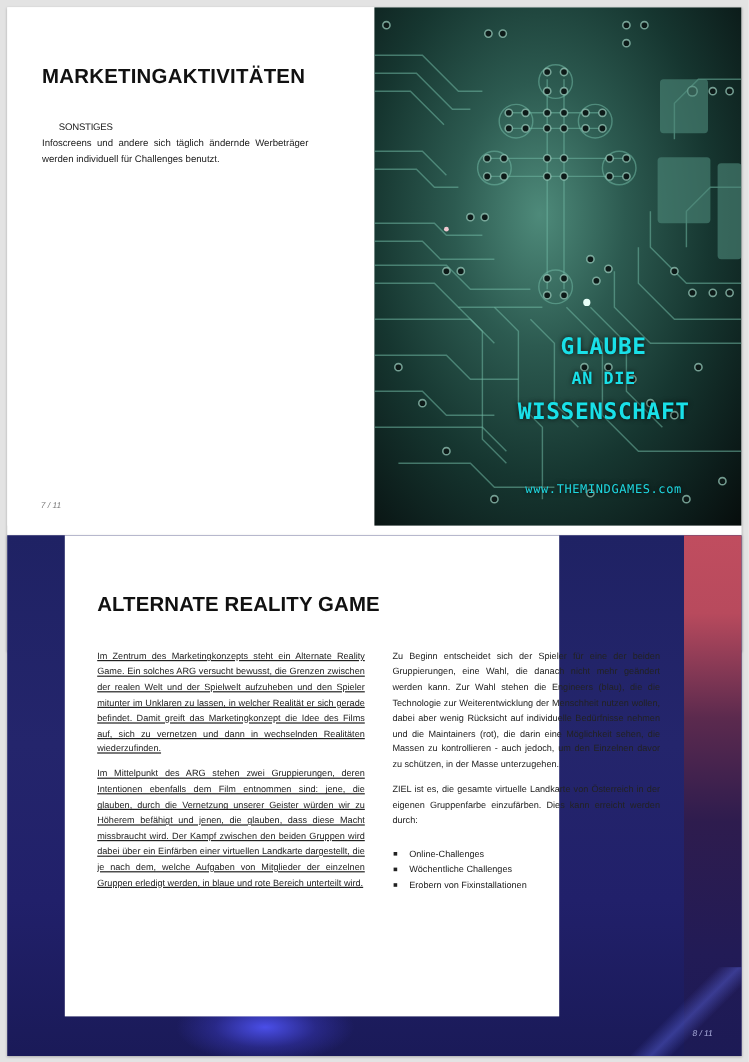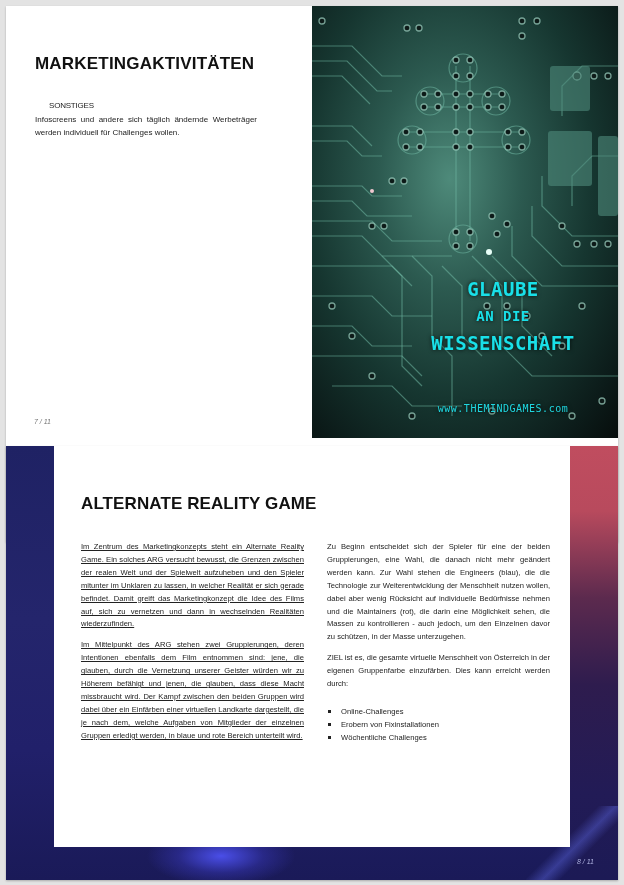--- a/index.html
+++ b/index.html
@@ -65,21 +65,21 @@
     }
     #page8 .glow1 {
       position: absolute; left: 140px; top: 380px; width: 150px; height: 60px;
       background: radial-gradient(ellipse at center, #4a4ee8 0%, rgba(60,60,200,0.4) 40%, rgba(30,30,100,0) 70%);
     }
     #page8 .glow2 {
       position: absolute; left: 520px; top: 360px; width: 100px; height: 80px;
       background: linear-gradient(135deg, rgba(0,0,0,0) 40%, rgba(90,100,220,0.45) 50%, rgba(0,0,0,0) 60%);
     }
     #page8 .card {
-      position: absolute; left: 48px; top: 0; width: 516px; height: 401px; background: #fff;
+      position: absolute; left: 48px; top: 0; width: 412px; height: 401px; background: #fff;
     }
     #page8 .title {
       position: absolute; left: 27px; top: 48px;
       font-size: 17px; font-weight: bold; color: #111; letter-spacing: 0.1px;
     }
     #page8 .col {
       position: absolute; top: 95px; width: 223px;
       font-size: 7.6px; line-height: 12.9px; color: #222; text-align: justify;
     }
     #page8 .col.left { left: 27px; text-decoration: underline; }
@@ -96,21 +96,21 @@
       font-size: 7px; color: #aeb2e0; font-style: italic;
     }
   </style>
 </head>
 <body>
 
 <div class="page" id="page7">
   <div class="left">
     <div class="title">MARKETINGAKTIVITÄTEN</div>
     <div class="subhead">SONSTIGES</div>
-    <div class="para">Infoscreens und andere sich täglich ändernde Werbeträger werden individuell für Challenges wollen.</div>
+    <div class="para">Infoscreens und andere sich täglich ändernde Werbeträger werden individuell für Challenges benutzt.</div>
     <div class="pagenum">7 / 11</div>
   </div>
 
   <div class="poster">
     <svg width="306" height="432" viewBox="0 0 306 432">
       <g stroke="#6fb7a3" stroke-opacity="0.55" stroke-width="1.2" fill="none">
 
         <line x1="144" y1="60" x2="144" y2="235"></line>
         <line x1="158" y1="60" x2="158" y2="235"></line>
         <line x1="95" y1="126" x2="210" y2="126"></line>
@@ -242,23 +242,23 @@
   <div class="card">
     <div class="title">ALTERNATE REALITY GAME</div>
 
     <div class="col left">
       <p>Im Zentrum des Marketingkonzepts steht ein Alternate Reality Game. Ein solches ARG versucht bewusst, die Grenzen zwischen der realen Welt und der Spielwelt aufzuheben und den Spieler mitunter im Unklaren zu lassen, in welcher Realität er sich gerade befindet. Damit greift das Marketingkonzept die Idee des Films auf, sich zu vernetzen und dann in wechselnden Realitäten wiederzufinden.</p>
       <p>Im Mittelpunkt des ARG stehen zwei Gruppierungen, deren Intentionen ebenfalls dem Film entnommen sind: jene, die glauben, durch die Vernetzung unserer Geister würden wir zu Höherem befähigt und jenen, die glauben, dass diese Macht missbraucht wird. Der Kampf zwischen den beiden Gruppen wird dabei über ein Einfärben einer virtuellen Landkarte dargestellt, die je nach dem, welche Aufgaben von Mitglieder der einzelnen Gruppen erledigt werden, in blaue und rote Bereich unterteilt wird.</p>
     </div>
 
     <div class="col right">
       <p>Zu Beginn entscheidet sich der Spieler für eine der beiden Gruppierungen, eine Wahl, die danach nicht mehr geändert werden kann. Zur Wahl stehen die Engineers (blau), die die Technologie zur Weiterentwicklung der Menschheit nutzen wollen, dabei aber wenig Rücksicht auf individuelle Bedürfnisse nehmen und die Maintainers (rot), die darin eine Möglichkeit sehen, die Massen zu kontrollieren - auch jedoch, um den Einzelnen davor zu schützen, in der Masse unterzugehen.</p>
-      <p>ZIEL ist es, die gesamte virtuelle Menschheit von Österreich in der eigenen Gruppenfarbe einzufärben. Dies kann erreicht werden durch:</p>
+      <p>ZIEL ist es, die gesamte virtuelle Landkarte von Österreich in der eigenen Gruppenfarbe einzufärben. Dies kann erreicht werden durch:</p>
       <ul>
         <li><span class="bullet"></span><span>Online-Challenges</span></li>
+        <li><span class="bullet"></span><span>Wöchentliche Challenges</span></li>
         <li><span class="bullet"></span><span>Erobern von Fixinstallationen</span></li>
-        <li><span class="bullet"></span><span>Wöchentliche Challenges</span></li>
       </ul>
     </div>
   </div>
 
   <div class="pagenum">8 / 11</div>
 </div>
 
 </body></html>

